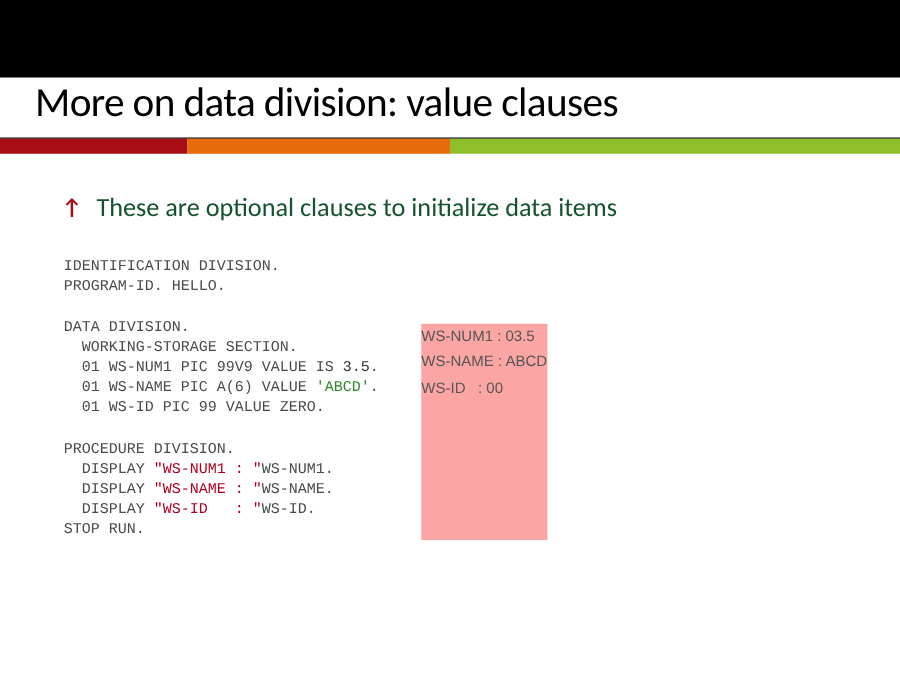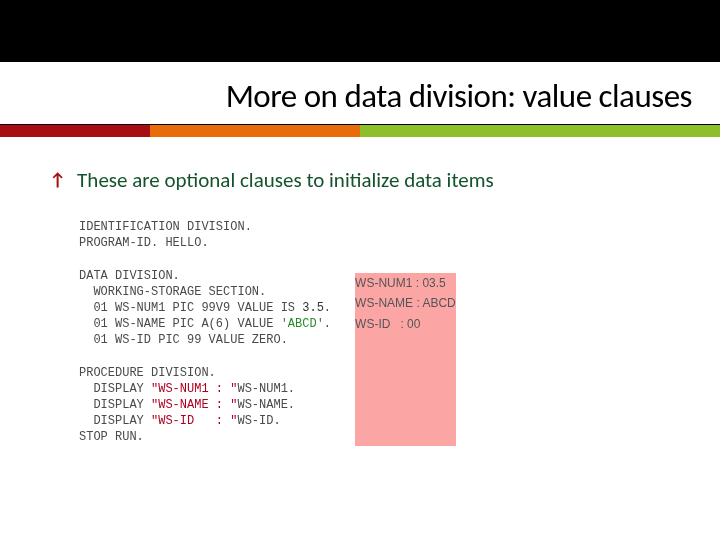--- a/index.html
+++ b/index.html
@@ -9,23 +9,22 @@
     background: #ffffff;
     font-family: Calibri, "Segoe UI", sans-serif;
     overflow: hidden;
   }
   .top-black-bar {
     background: #000000;
     height: 62px;
     width: 100%;
   }
   .title-row {
-    padding: 14px 28px 8px 28px;
+    padding: 0 28px 8px 28px;
     border-bottom: 1px solid #000000;
-    text-align: right;
   }
   .title {
     font-size: 33px;
     font-weight: 400;
     color: #000000;
     letter-spacing: -0.5px;
   }
   .color-bar {
     display: flex;
     height: 12px;
@@ -50,22 +49,22 @@
     font-weight: bold;
     transform: rotate(-45deg);
     display: inline-block;
   }
   .bullet-text {
     font-size: 21px;
     color: #14532d;
   }
   .content-row {
     display: flex;
-    gap: 24px;
-    margin-left: 39px;
+    gap: 34px;
+    margin-left: 11px;
   }
   .code-block {
     font-family: Consolas, "Courier New", monospace;
     font-size: 12px;
     line-height: 1.35;
     color: #4a4a4a;
     background: #ffffff;
     white-space: pre;
   }
   .code-block .num { color: #333333; }

